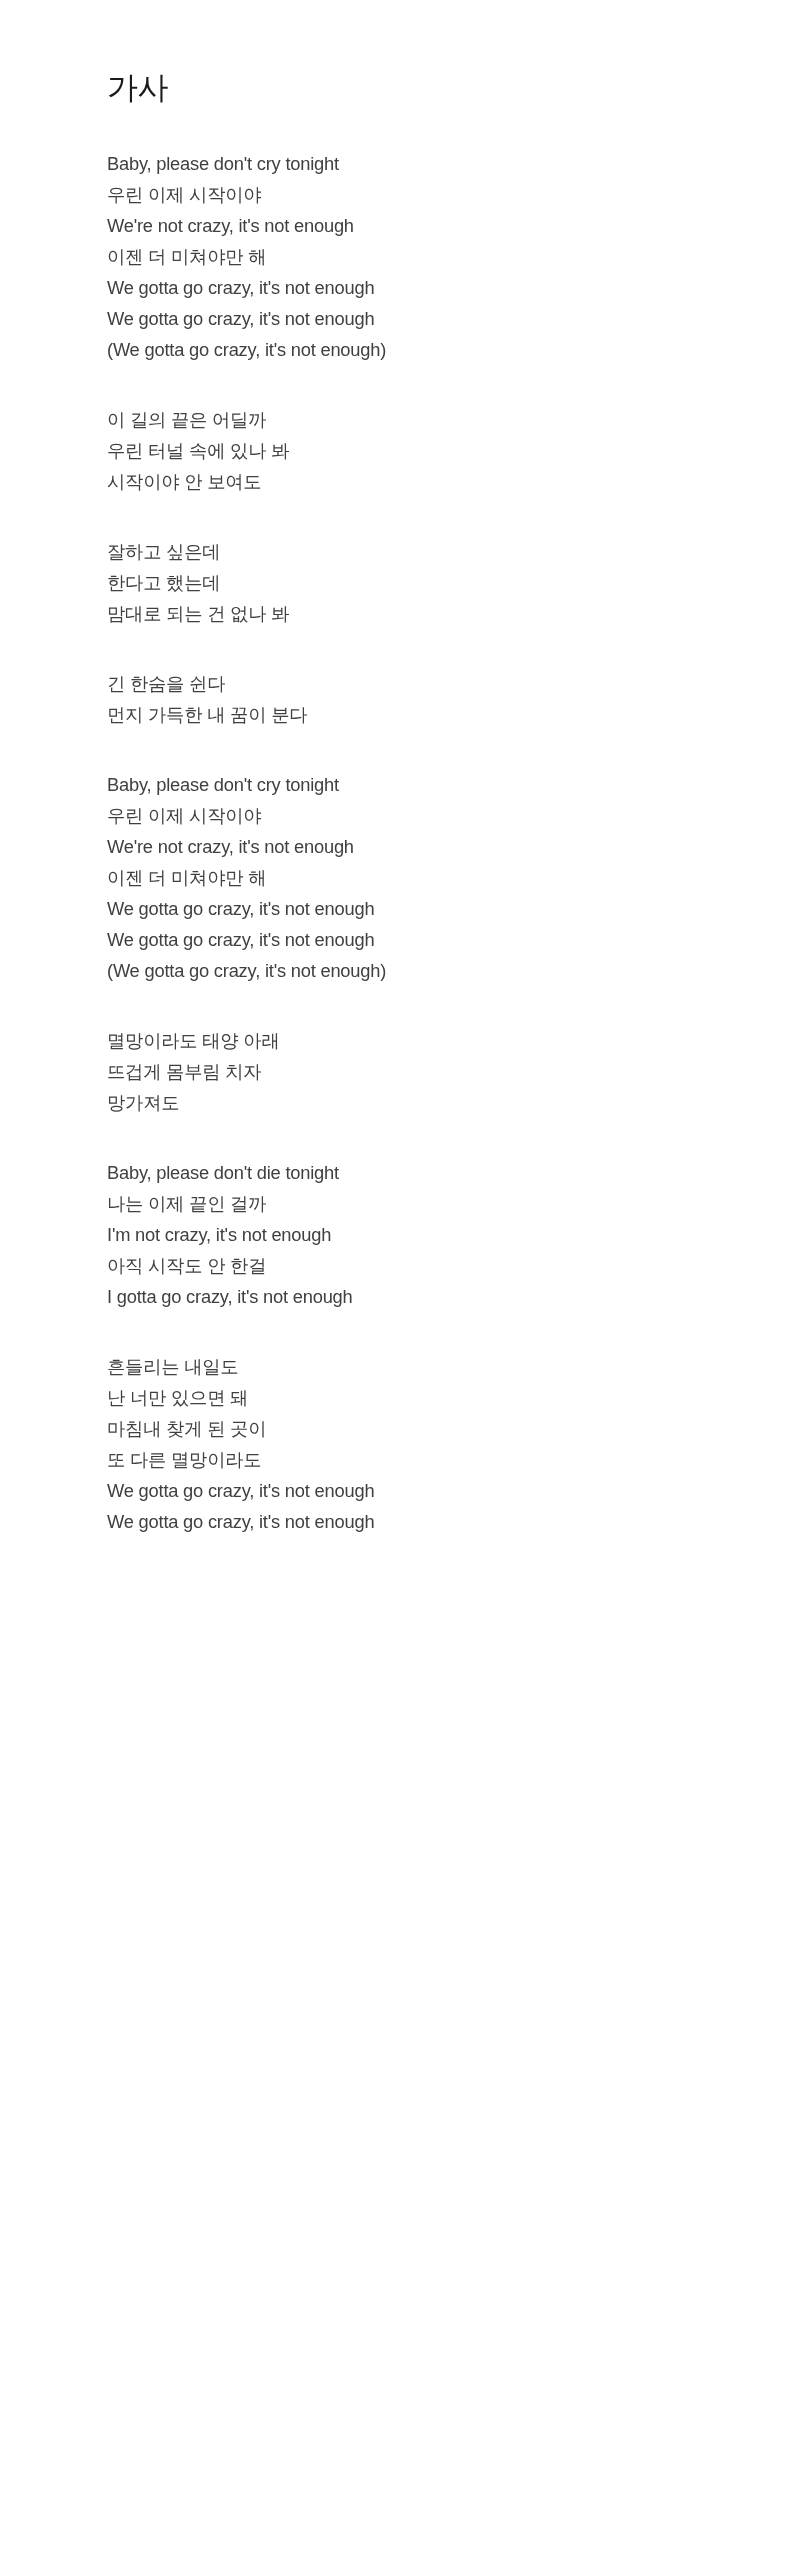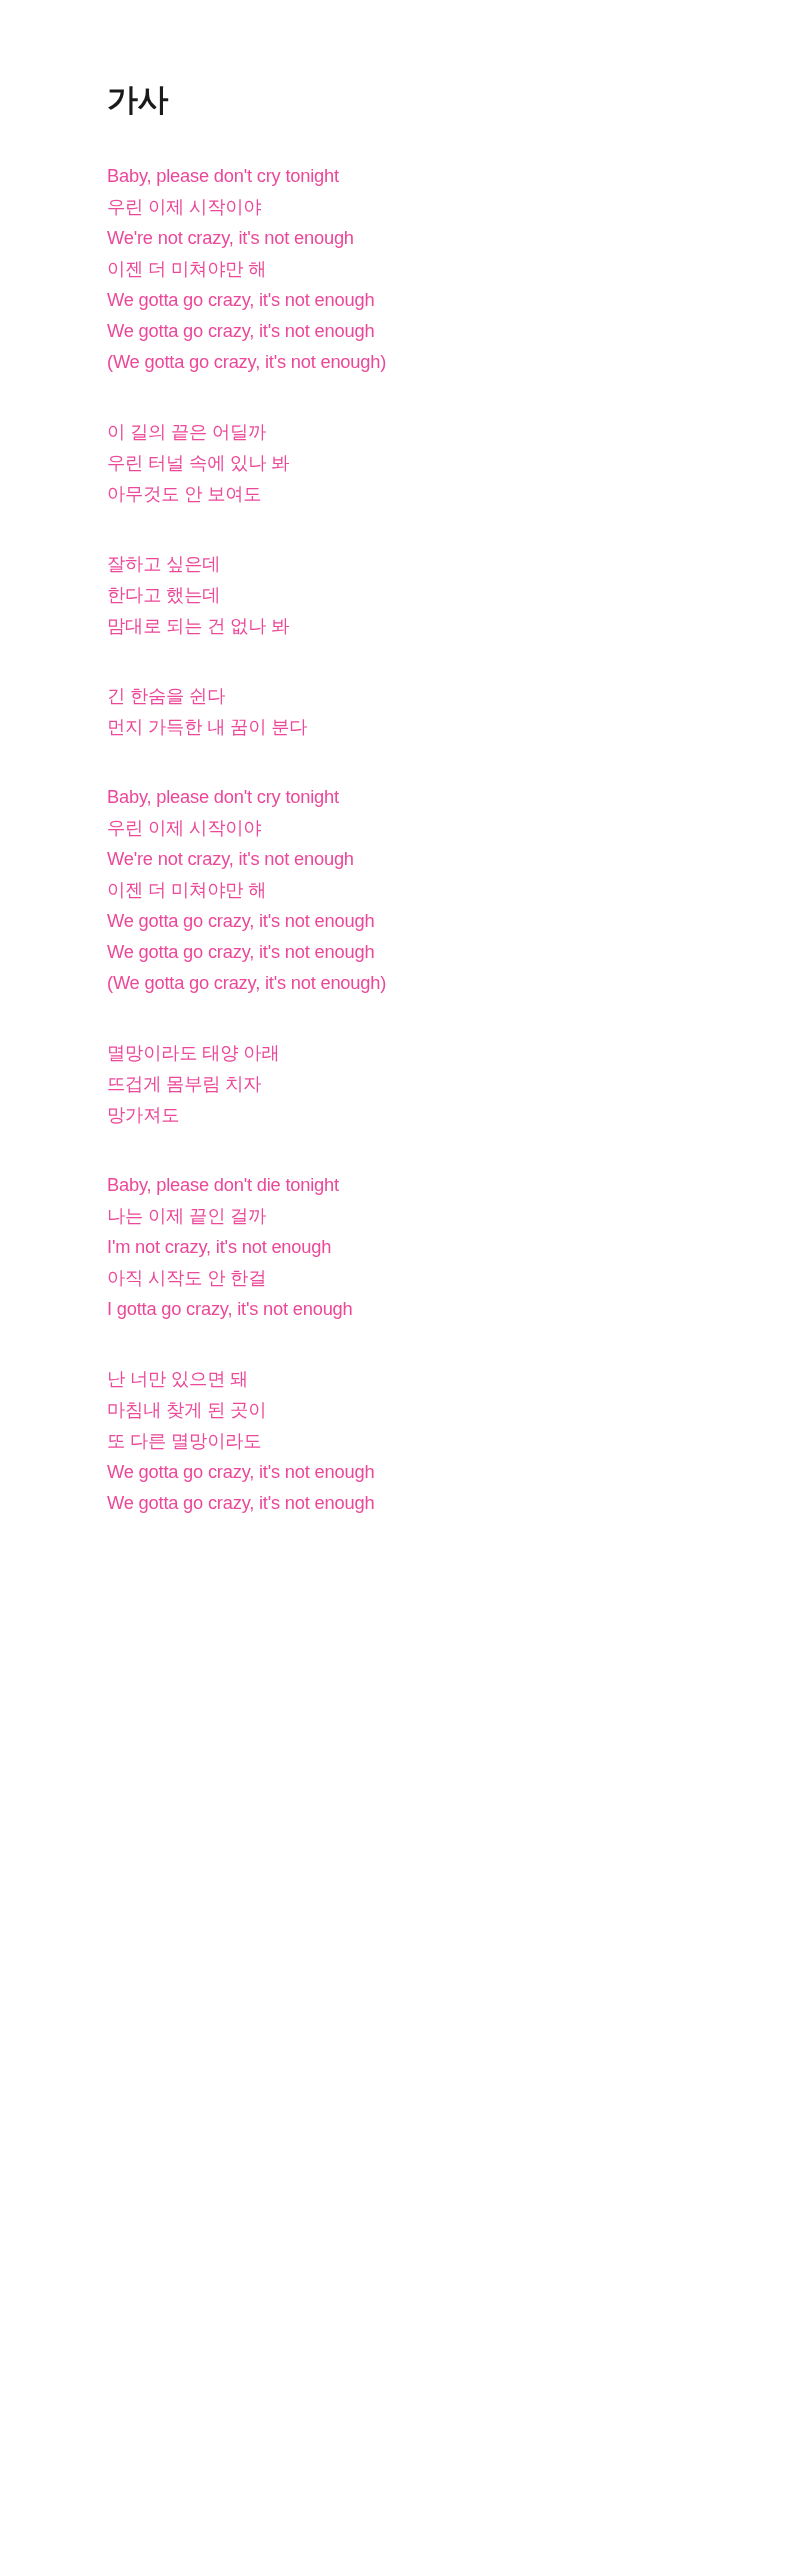--- a/index.html
+++ b/index.html
@@ -20,36 +20,36 @@
     box-sizing: border-box;
     padding: 69px 0 40px 0;
     background: #ffffff;
   }
   .content {
     margin-left: 107px;
     width: 555px;
   }
   .lyrics-title {
     font-size: 31px;
-    font-weight: bold;
+    font-weight: normal;
     color: #1a1a1a;
     letter-spacing: -0.5px;
-    margin: 12px 0 42px 0;
+    margin: 0 0 42px 0;
     line-height: 1.2;
   }
   .stanza {
     margin: 0 0 39px 0;
   }
   .stanza:last-child {
     margin-bottom: 0;
   }
   .line {
     font-size: 18.3px;
     line-height: 31px;
-    color: #ec4899;
+    color: #404040;
     letter-spacing: -0.2px;
     white-space: pre-wrap;
   }
 </style>
 </head>
 <body>
 
 <div class="page">
   <div class="content">
     <h1 class="lyrics-title">가사</h1>
@@ -59,21 +59,21 @@
           <div class="line">우린 이제 시작이야</div>
           <div class="line">We're not crazy, it's not enough</div>
           <div class="line">이젠 더 미쳐야만 해</div>
           <div class="line">We gotta go crazy, it's not enough</div>
           <div class="line">We gotta go crazy, it's not enough</div>
           <div class="line">(We gotta go crazy, it's not enough)</div>
         </div>
         <div class="stanza">
           <div class="line">이 길의 끝은 어딜까</div>
           <div class="line">우린 터널 속에 있나 봐</div>
-          <div class="line">아무것도 안 보여도</div>
+          <div class="line">시작이야 안 보여도</div>
         </div>
         <div class="stanza">
           <div class="line">잘하고 싶은데</div>
           <div class="line">한다고 했는데</div>
           <div class="line">맘대로 되는 건 없나 봐</div>
         </div>
         <div class="stanza">
           <div class="line">긴 한숨을 쉰다</div>
           <div class="line">먼지 가득한 내 꿈이 분다</div>
         </div>
@@ -92,20 +92,21 @@
           <div class="line">망가져도</div>
         </div>
         <div class="stanza">
           <div class="line">Baby, please don't die tonight</div>
           <div class="line">나는 이제 끝인 걸까</div>
           <div class="line">I'm not crazy, it's not enough</div>
           <div class="line">아직 시작도 안 한걸</div>
           <div class="line">I gotta go crazy, it's not enough</div>
         </div>
         <div class="stanza">
+          <div class="line">흔들리는 내일도</div>
           <div class="line">난 너만 있으면 돼</div>
           <div class="line">마침내 찾게 된 곳이</div>
           <div class="line">또 다른 멸망이라도</div>
           <div class="line">We gotta go crazy, it's not enough</div>
           <div class="line">We gotta go crazy, it's not enough</div>
         </div>
       </div>
   </div>
 </div>
 

